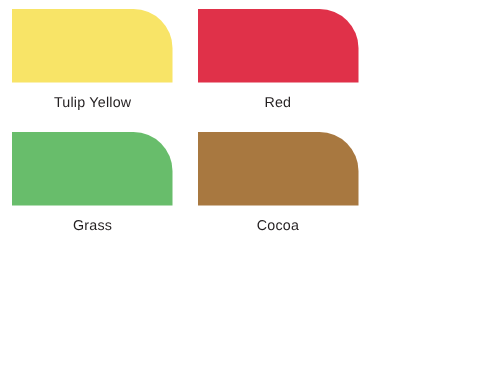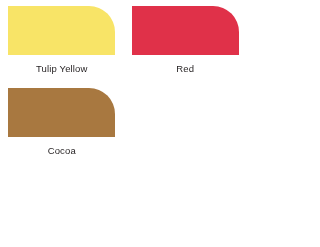--- a/index.html
+++ b/index.html
@@ -60,19 +60,23 @@
     <div class="swatch-label" style="color: rgb(35, 31, 32);">Tulip Yellow</div>
   </div>
 
   <div class="swatch-cell">
     <div class="swatch-chip" style="background: rgb(224, 49, 73);"></div>
     <div class="swatch-label" style="color: rgb(35, 31, 32);">Red</div>
   </div>
 
 
 
+  <div class="swatch-cell">
+    <div class="swatch-chip" style="background: rgb(104, 189, 107);"></div>
+    <div class="swatch-label" style="color: rgb(35, 31, 32);">Grass</div>
+  </div>
 
   <div class="swatch-cell">
     <div class="swatch-chip" style="background: rgb(168, 120, 64);"></div>
     <div class="swatch-label" style="color: rgb(35, 31, 32);">Cocoa</div>
   </div>
 
 </div>
 
 </body></html>

